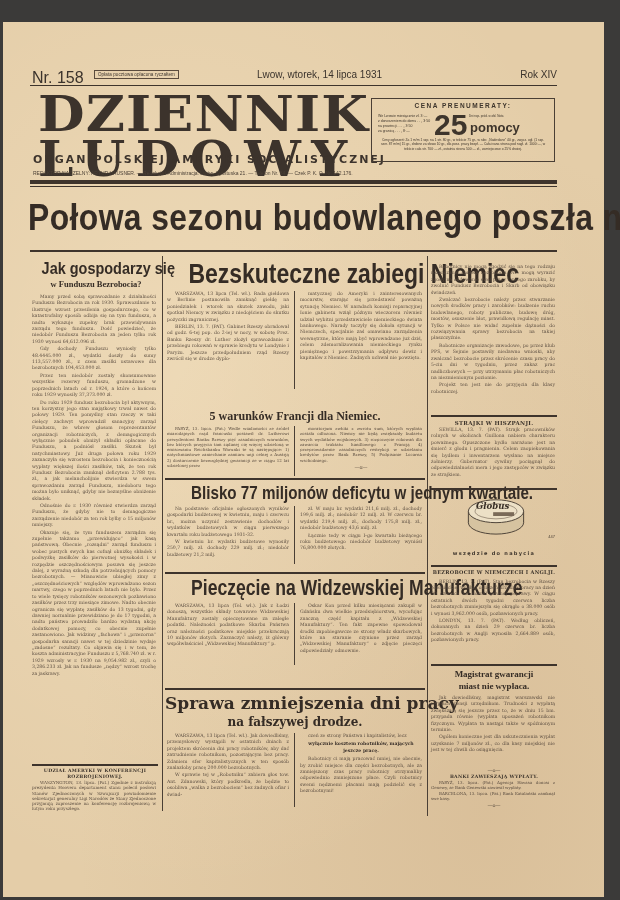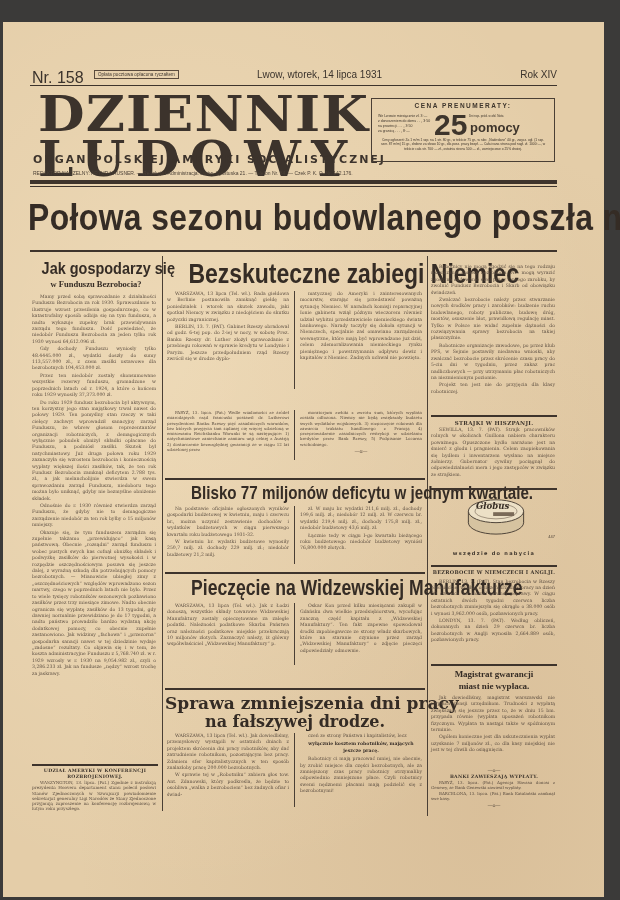--- a/index.html
+++ b/index.html
@@ -119,20 +119,21 @@
       <p>BERLIN, 13. 7. (PAT). Gabinet Rzeszy obradował od godz. 6-tej pop. do 2-iej w nocy, w sobotę Prez. Banku Rzeszy dr. Luther złożył sprawozdanie z przebiegu rokowań w sprawie kredytu w Londynie i Paryżu. Jeszcze przedpołudniem rząd Rzeszy zwrócił się w drodze dyplo-</p>
     </div>
     <div class="vline" style="left:129px;top:2px;height:98px;"></div>
     <div class="col" style="left:135px;top:2px;width:122px;">
       <p>matycznej do Ameryki i zainteresowanych mocarstw, starając się przedstawić poważną sytuację Niemiec. W naradach komisji reparacyjnej Ionie gabinetu wziął późnym wieczorem również udział wybitni przedstawiciele niemieckiego świata bankowego. Narady toczyły się dokoła sytuacji w Niemczech, specjalnie zaś omawiano zarządzenia wewnętrzne, które mają być wprowadzone już dziś, celem zdemoralizowania niemieckiego rynku pieniężnego i powstrzymania odpływu dewiz i kapitałów z Niemiec. Żadnych uchwał nie powzięto.</p>
     </div>
   </div>
 </div>
 
 <div class="abs" style="left:165px;top:408px;width:260px;">
+  <div class="h-sans center" style="font-size:12px;line-height:16px;">5 warunków Francji dla Niemiec.</div>
   <div style="position:relative;height:60px;">
     <div class="col" style="left:2px;top:2px;width:122px;font-size:4px;line-height:5.3px;">
       <p>PARYŻ, 13. lipca. (Pat.) Wedle wiadomości ze źródeł miarodajnych rząd francuski postawił dr. Lutherowi prezydentowi Banku Rzeszy pięć zasadniczych warunków, bez których przyjęcia tam żądanej cię więcej udzieloną w emisowaniu Reichsbanku Warunki te są następujące: 1) natychmiastowe zaniechanie zamiaru unji celnej z Austrją 2) dostarczenie bezwzględnej gwarancji że w ciągu 12 lat udzielonej przez</p>
     </div>
     <div class="vline" style="left:129px;top:2px;height:50px;"></div>
     <div class="col" style="left:135px;top:2px;width:122px;font-size:4px;line-height:5.3px;">
       <p>moratorjum zwłoki z zwrotu sum, których wypłata została odłożona. Niemcy nie będą zwiększały budżetu swych wydatków wojskowych. 3) rozpoczęcie rokowań dla zawarcia traktatu handlowego z Francją 4) przeprowadzenie zasadniczych restrykcji w udzielaniu kredytów przez Bank Rzeszy, 5) Podpisanie Locarna wschodniego.</p>
       <div class="center" style="font-size:5px;margin-top:2px;">—ɑ—</div>
     </div>
   </div>
@@ -164,21 +165,21 @@
     <div class="vline" style="left:129px;top:2px;height:62px;"></div>
     <div class="col" style="left:135px;top:2px;width:122px;">
       <p>Oskar Kon przed kilku miesiącami zakupił w Gdańsku dwa wielkie przedsiębiorstwa, wycofując znaczną część kapitału z „Widzewskiej Manufaktury”. Ten fakt zapewne spowodował środki zapobiegawcze ze strony władz skarbowych, które na staranie czynione przez zarząd „Widzewskiej Manufaktury” o zdjęcie pieczęci odpowiedziały odmownie.</p>
     </div>
   </div>
 </div>
 <div class="rule" style="left:165px;top:688px;width:260px;height:2px;"></div>
 
 <div class="abs" style="left:165px;top:692px;width:260px;">
   <div class="center" style="font-family:'DejaVu Serif',serif;font-weight:bold;font-size:17px;line-height:22px;color:#352c25;white-space:nowrap;">Sprawa zmniejszenia dni pracy</div>
-  <div class="center" style="font-family:'DejaVu Serif',serif;font-weight:bold;font-size:16px;line-height:16px;color:#352c25;">na fałszywej drodze.</div>
+  <div class="center" style="font-family:'DejaVu Serif',serif;font-weight:bold;font-size:12px;line-height:16px;color:#352c25;">na fałszywej drodze.</div>
   <div style="position:relative;height:80px;">
     <div class="col" style="left:2px;top:3px;width:122px;">
       <p>WARSZAWA, 13 lipca (Tel. wł.). Jak dowiedliśmy, przemysłowcy wystąpili w ostatnich dniach z projektem skrócenia dni pracy robotników, aby dać zatrudnienie robotnikom, pozostającym bez pracy. Zdaniem sfer kapitalistycznych w ten sposób znalazłoby pracę 200.000 bezrobotnych.</p>
       <p>W sprawie tej w „Robotniku” zabiera głos tow. Ant. Zdanowski, który podkreśla, że będzie to osobliwa „walka z bezrobociem” bez żadnych ofiar i świad-</p>
     </div>
     <div class="vline" style="left:129px;top:3px;height:74px;"></div>
     <div class="col" style="left:135px;top:3px;width:122px;">
       <p>czeń ze strony Państwa i kapitalistów, lecz</p>
       <div class="center" style="font-weight:bold;color:#3a302a;margin:2px 0;">wyłącznie kosztem robotników, mających jeszcze pracę.</div>
       <p>Robotnicy ci mają pracować mniej, nie obecnie, by zrobić miejsce dla części bezrobotnych, ale za zmniejszony czas pracy robotnicy otrzymaliby odpowiednio zmniejszone płace. Czyli robotnicy swemi nędznemi płacami mają podzielić się z bezrobotnymi!</p>

